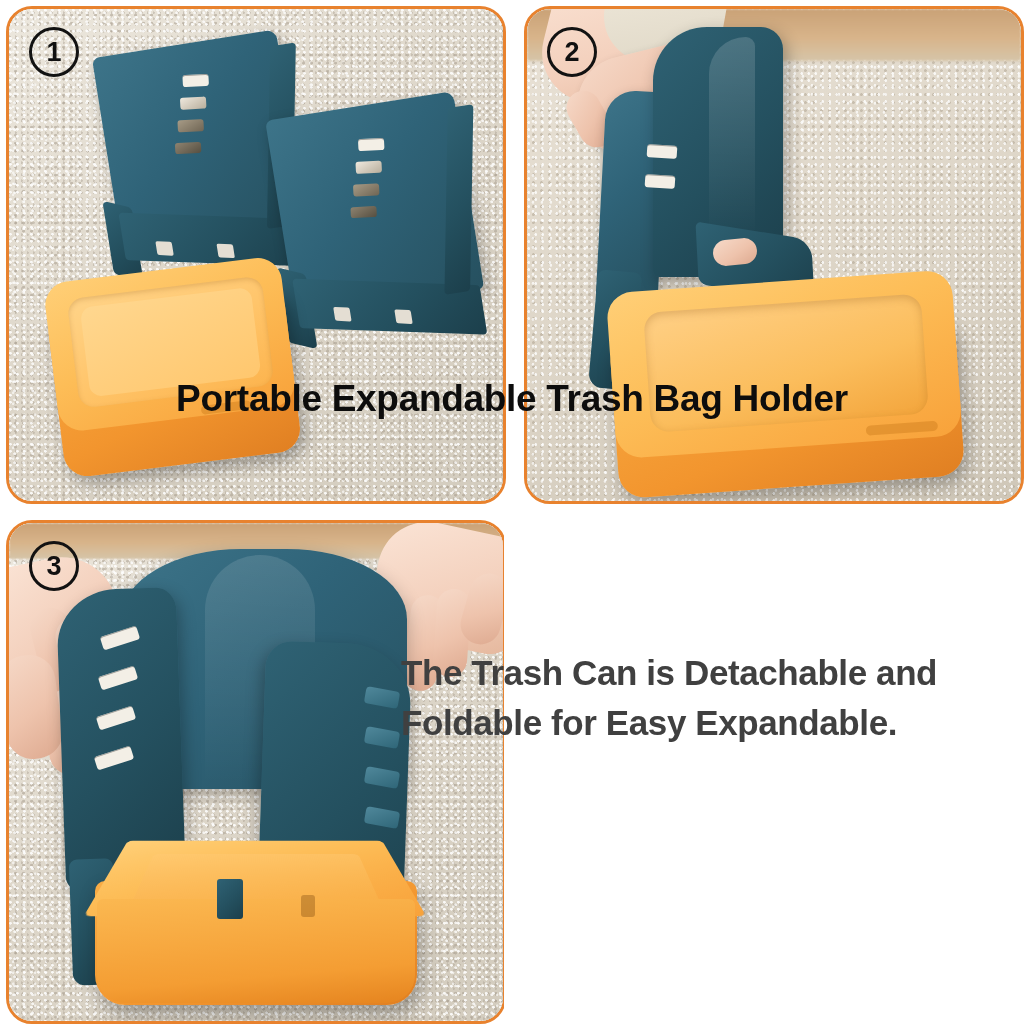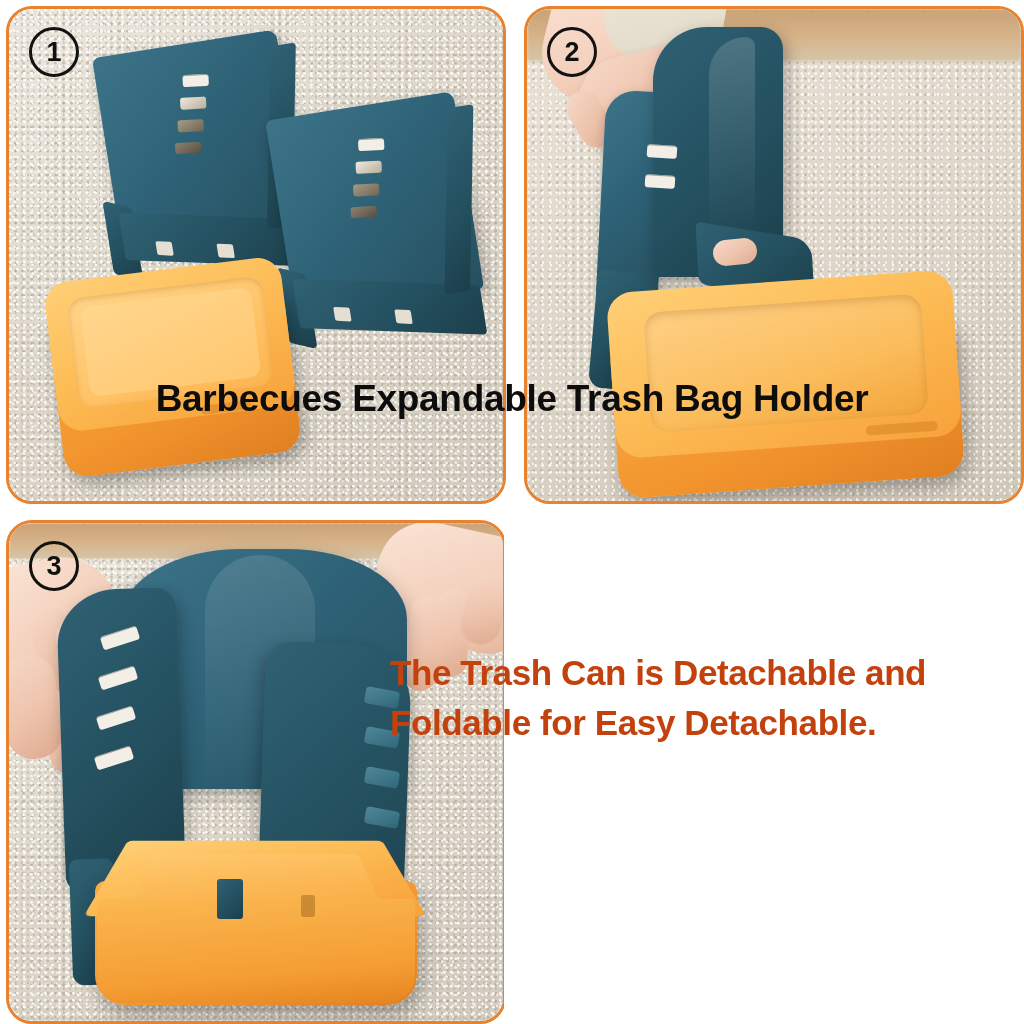--- a/index.html
+++ b/index.html
@@ -48,21 +48,21 @@
 
   
   .badge{position:absolute;width:44px;height:44px;border-radius:50%;
     border:3px solid #121212;display:flex;align-items:center;justify-content:center;
     font-size:27px;font-weight:700;color:#111;line-height:1;background:transparent;}
 
   
   .headline{position:absolute;left:0;top:378px;width:1024px;text-align:center;
     font-size:37px;font-weight:700;color:#0d0d0d;letter-spacing:-.3px;
     font-family:"Liberation Sans",sans-serif;white-space:nowrap;}
-  .sideblock{position:absolute;left:390px;width:624px;color:#c2410c;
+  .sideblock{position:absolute;left:401px;width:624px;color:#404040;
     font-weight:700;font-size:35px;line-height:1.42;letter-spacing:-.4px;}
   #side-a{top:648px;}
   #side-b{top:822px;}
   .sideblock div{white-space:nowrap;}
   .whitemask{position:absolute;background:#fff;}
 </style>
 </head>
 <body>
 
 <div id="stage">
@@ -210,21 +210,21 @@
       </div>
     </div>
 
     <div class="badge" style="left:20px;top:18px;">
       <span>3</span>
     </div>
   </div>
 
   <div class="whitemask" style="left:504px;top:504px;width:520px;height:520px;"></div>
 
-  <div class="headline">Barbecues Expandable Trash Bag Holder</div>
+  <div class="headline">Portable Expandable Trash Bag Holder</div>
 
   <div class="sideblock" id="side-a">
     <div>The Trash Can is Detachable and</div>
-    <div>Foldable for Easy Detachable.</div>
+    <div>Foldable for Easy Expandable.</div>
   </div>
 
 
 </div>
 
 </body></html>

